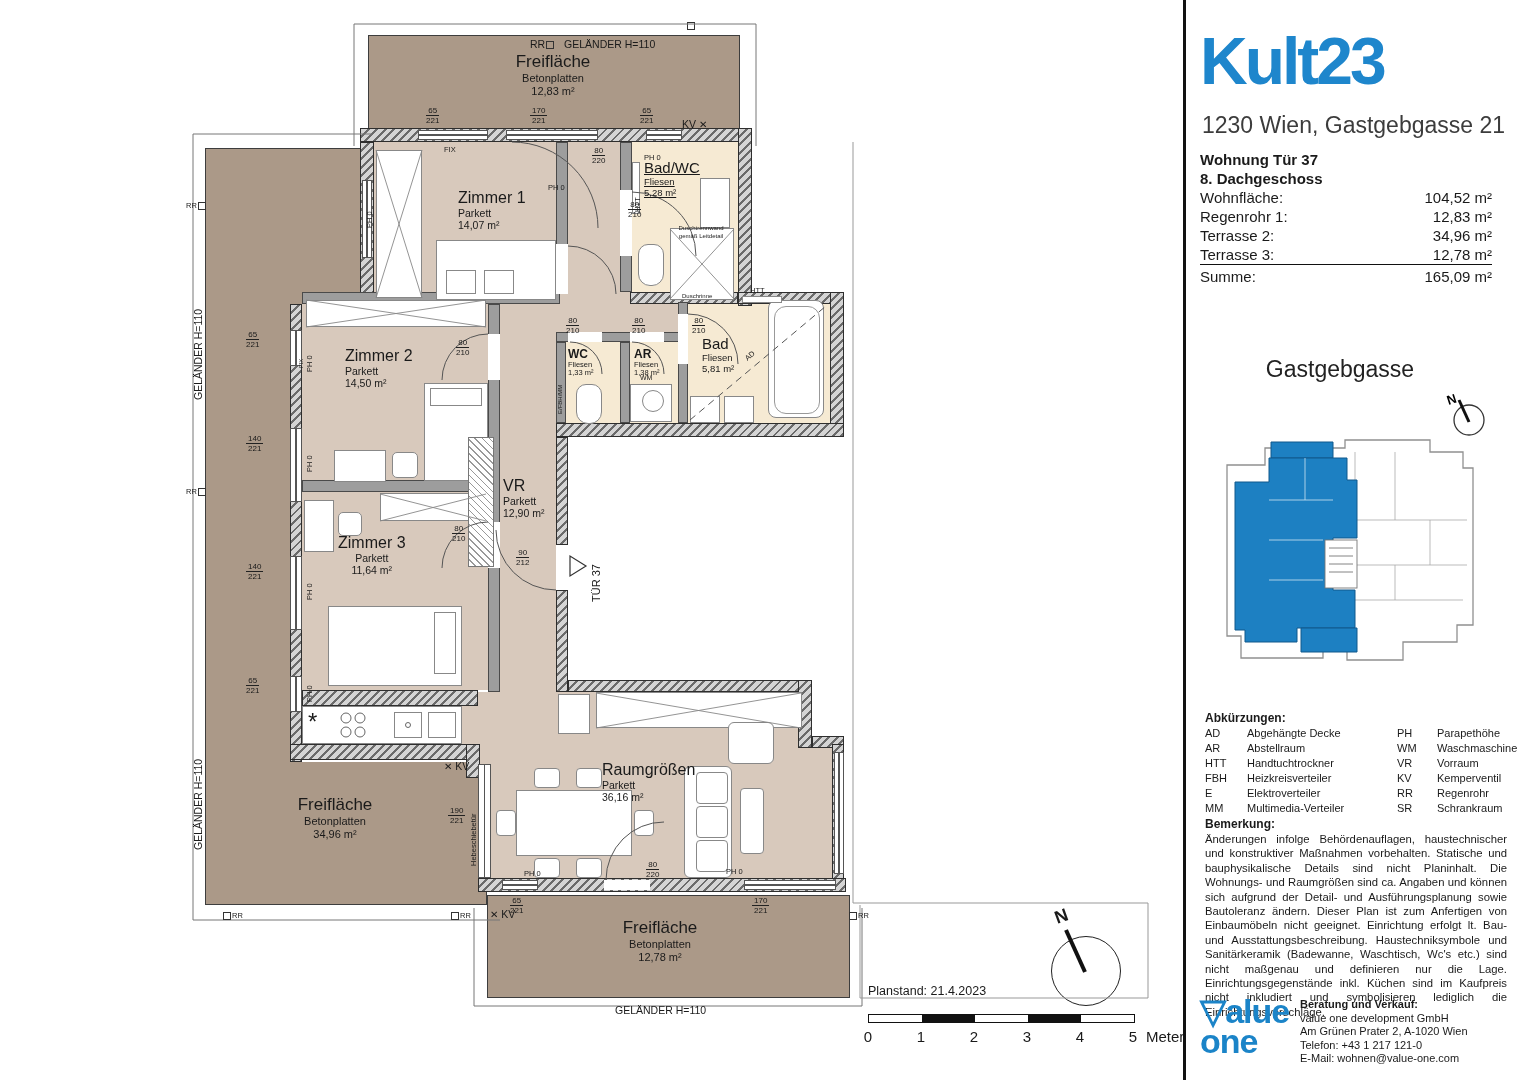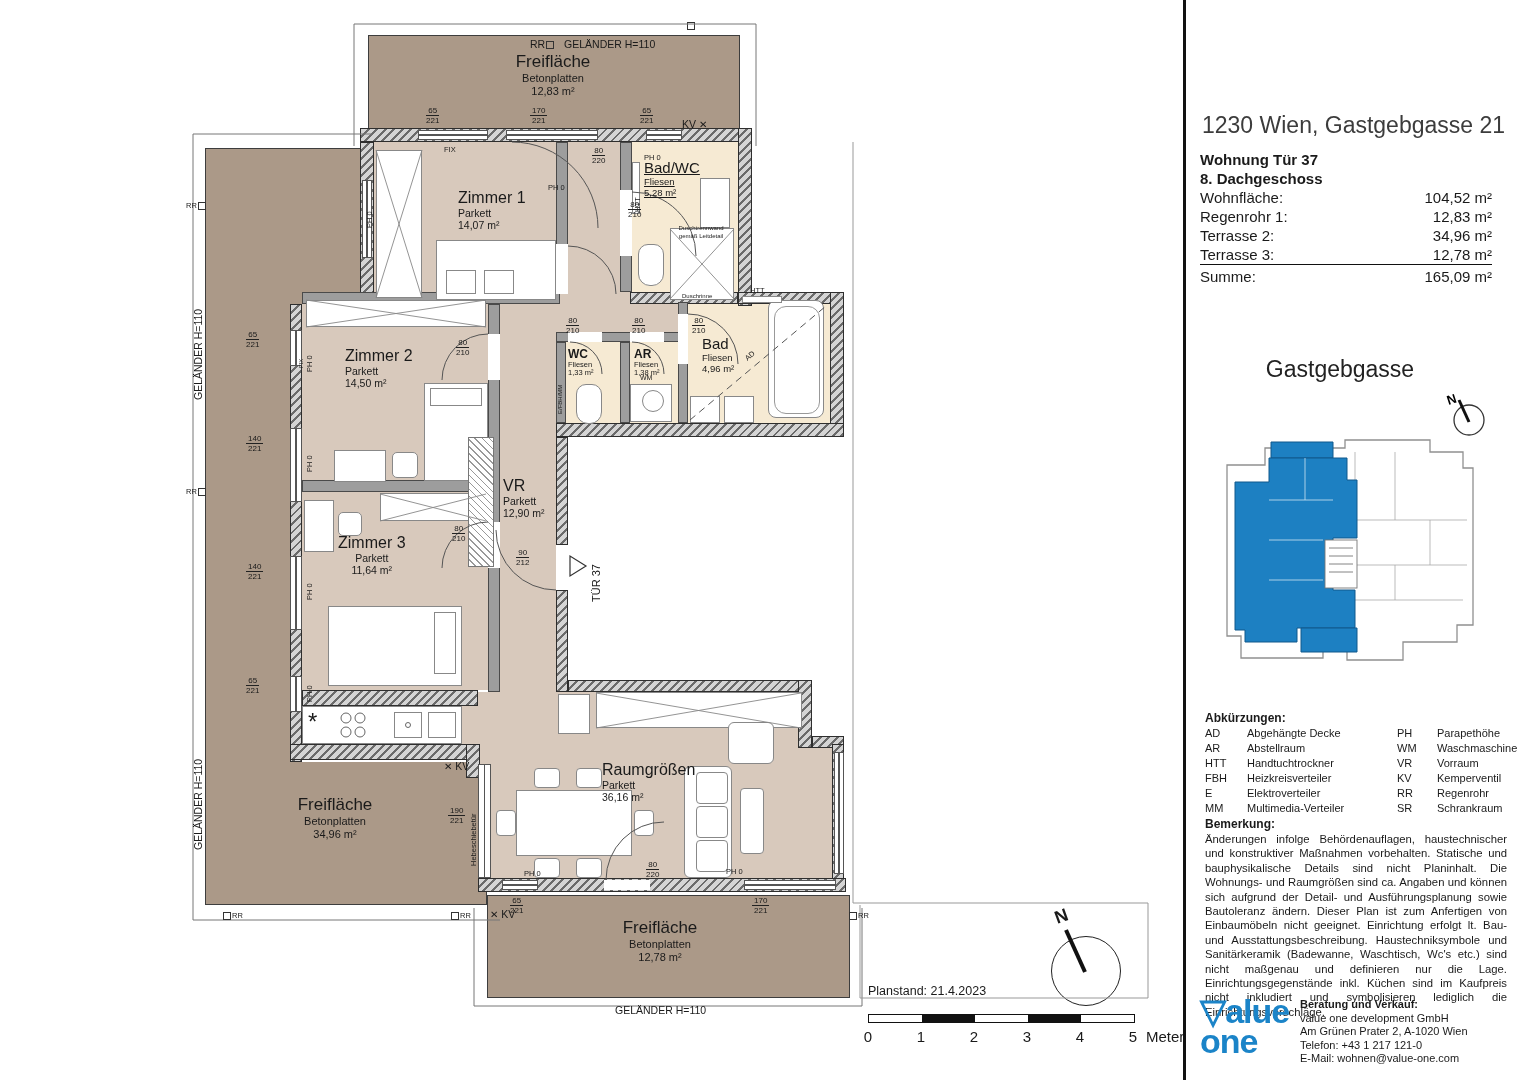--- a/index.html
+++ b/index.html
@@ -225,21 +225,21 @@
     <div class="rsub">1,33 m²</div>
   </div>
   <div class="abs rlabel sm" style="left:634px;top:348px;">
     <div class="rname">AR</div>
     <div class="rsub">Fliesen</div>
     <div class="rsub">1,38 m²</div>
   </div>
   <div class="abs rlabel md" style="left:702px;top:336px;">
     <div class="rname">Bad</div>
     <div class="rsub">Fliesen</div>
-    <div class="rsub">4,96 m²</div>
+    <div class="rsub">5,81 m²</div>
   </div>
   <div class="abs rlabel" style="left:602px;top:762px;">
     <div class="rname">Raumgrößen</div>
     <div class="rsub">Parkett</div>
     <div class="rsub">36,16 m²</div>
   </div>
 
   <div class="abs small" style="left:530px;top:18px;margin-top:20px;">
     <span>RR</span><span class="sq"></span>
     <span style="margin-left:6px;">GELÄNDER H=110</span>
@@ -421,20 +421,21 @@
       <circle cx="346" cy="732" r="5"></circle>
         <circle cx="360" cy="732" r="5"></circle>
       <circle cx="408" cy="725" r="2.5"></circle>
     </g>
 
     <line x1="1085" y1="972" x2="1066" y2="930" stroke="#111" stroke-width="4"></line>
   </svg>
 
   <div class="divider"></div>
 
+  <div class="abs kult" style="left:1200px;top:28px;">Kult23</div>
   <div class="abs addr" style="left:1202px;top:112px;">1230 Wien, Gastgebgasse 21</div>
 
   <div class="abs" style="left:1200px;top:150px;width:292px;">
     <div class="bold" style="font-size:15px;line-height:19px;">Wohnung Tür 37</div>
     <div class="bold" style="font-size:15px;line-height:19px;">8. Dachgeschoss</div>
     <div class="inforow">
         <span>Wohnfläche:</span>
         <span>104,52 m²</span>
       </div>
     <div class="inforow">

